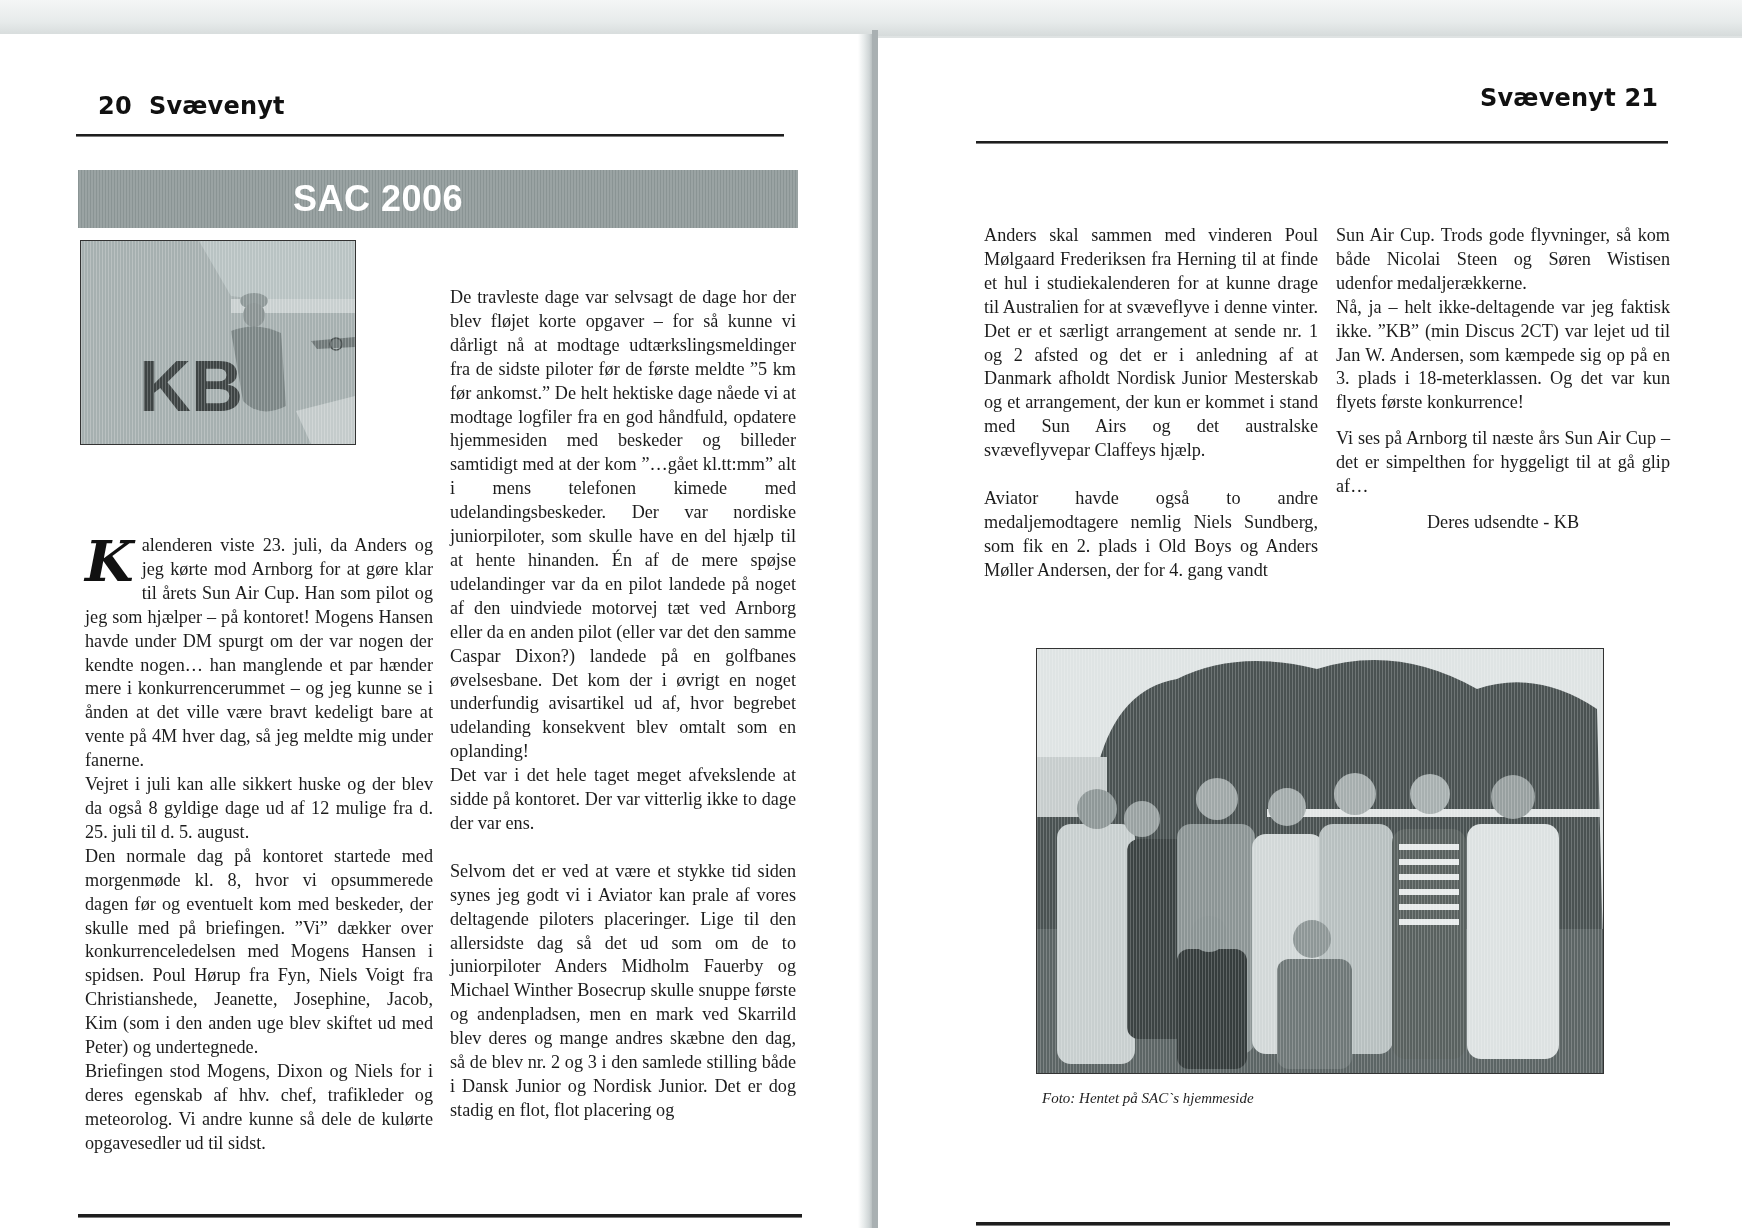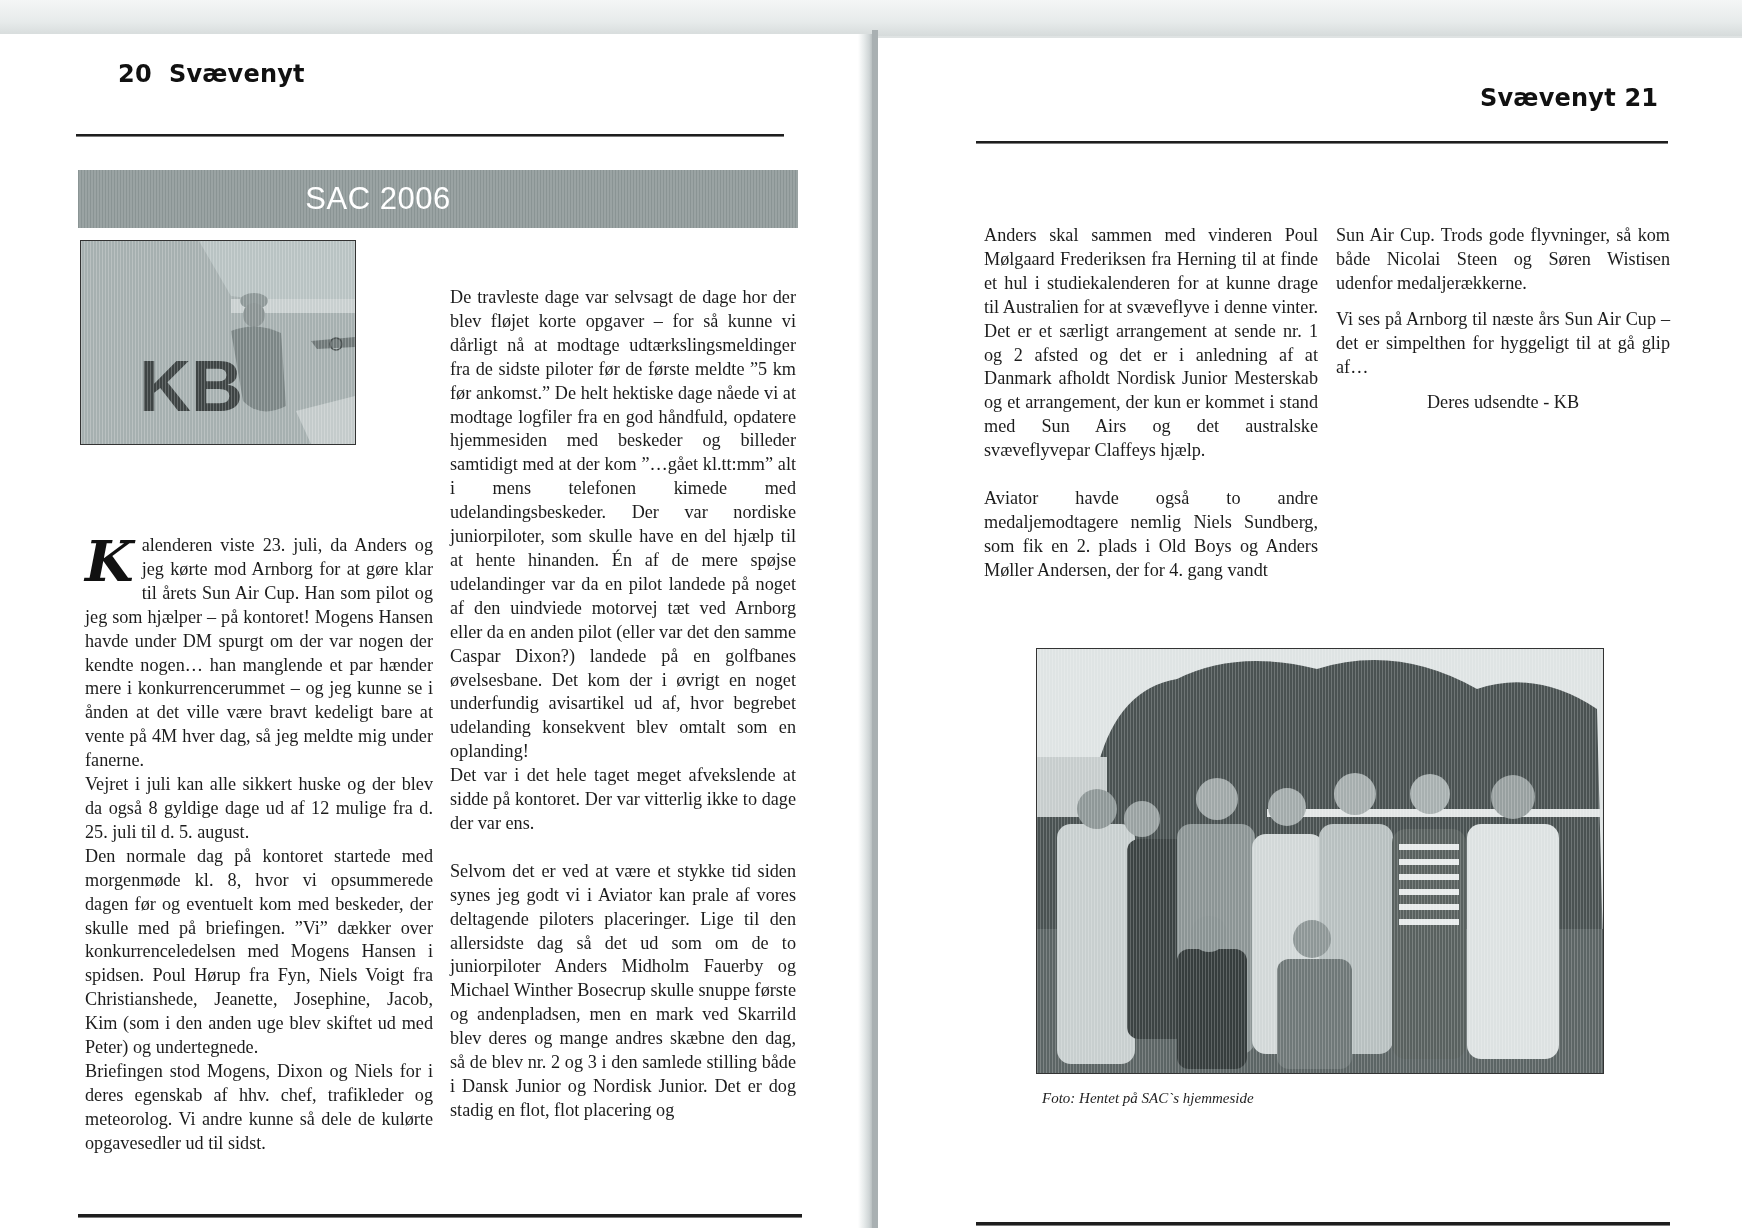--- a/index.html
+++ b/index.html
@@ -37,22 +37,22 @@
     box-shadow: 0 1px 0 #7d7d7d;
   }
 
   .banner {
     position: absolute; left: 78px; top: 170px; width: 720px; height: 58px;
     background:
       repeating-linear-gradient(90deg, #8a9494 0px, #8a9494 1px, #9aa3a3 1px, #9aa3a3 3px);
     display: flex; align-items: center; justify-content: center;
   }
   .banner span {
-    font-family: "Liberation Sans", sans-serif; font-weight: normal;
-    font-size: 31px; color: #ffffff; letter-spacing: 0.5px;
+    font-family: "Liberation Sans", sans-serif; font-weight: bold;
+    font-size: 36px; color: #ffffff; letter-spacing: 0.5px;
     transform: translateX(-60px);
   }
 
   .photo {
     position: absolute; overflow: hidden;
     border: 1px solid #333;
   }
   .photo svg { display: block; width: 100%; height: 100%; }
 
   .col {
@@ -73,21 +73,21 @@
 </style>
 </head>
 <body>
 
 <div class="scan-top"></div>
 
 <div class="page page-left"></div>
 <div class="page-left-edge"></div>
 <div class="gutter"></div>
 
-<div class="running-head" style="left:98px; top:60px;margin-left:20px;">
+<div class="running-head" style="left:98px; top:92px;">
   <span>20</span>&nbsp;&nbsp;<span>Svævenyt</span>
 </div>
 <div class="rule" style="left:76px; top:134px; width:708px;"></div>
 
 <div class="banner">
   <span>SAC 2006</span>
 </div>
 
 <div class="photo" style="left:80px; top:240px; width:274px; height:203px;">
   <svg viewBox="0 0 274 203" preserveAspectRatio="none">
@@ -134,20 +134,21 @@
 <div class="rule" style="left:976px; top:141px; width:692px;"></div>
 
 <div class="col" style="left:984px; top:180px; width:334px;">
   <p>Anders skal sammen med vinderen Poul Mølgaard Frederiksen fra Herning til at finde et hul i studiekalenderen for at kunne drage til Australien for at svæveflyve i denne vinter. Det er et særligt arrangement at sende nr. 1 og 2 afsted og det er i anledning af at Danmark afholdt Nordisk Junior Mesterskab og et arrangement, der kun er kommet i stand med Sun Airs og det australske svæveflyvepar Claffeys hjælp.</p>
   <div class="gap"></div>
   <p>Aviator havde også to andre medaljemodtagere nemlig Niels Sundberg, som fik en 2. plads i Old Boys og Anders Møller Andersen, der for 4. gang vandt</p>
 </div>
 
 <div class="col" style="left:1336px; top:180px; width:334px;">
   <p>Sun Air Cup. Trods gode flyvninger, så kom både Nicolai Steen og Søren Wistisen udenfor medaljerækkerne.</p>
+  <p>Nå, ja – helt ikke-deltagende var jeg faktisk ikke. ”KB” (min Discus 2CT) var lejet ud til Jan W. Andersen, som kæmpede sig op på en 3. plads i 18-meterklassen. Og det var kun flyets første konkurrence!</p>
   <div class="gap" style="height:12px;"></div>
   <p>Vi ses på Arnborg til næste års Sun Air Cup – det er simpelthen for hyggeligt til at gå glip af…</p>
   <div class="gap" style="height:12px;"></div>
   <p class="signature">Deres udsendte - KB</p>
 </div>
 
 <div class="photo" style="left:1036px; top:648px; width:566px; height:424px;">
   <svg viewBox="0 0 566 424" preserveAspectRatio="none">
     <defs>
       <pattern id="scanlines2" width="3" height="3" patternUnits="userSpaceOnUse">

